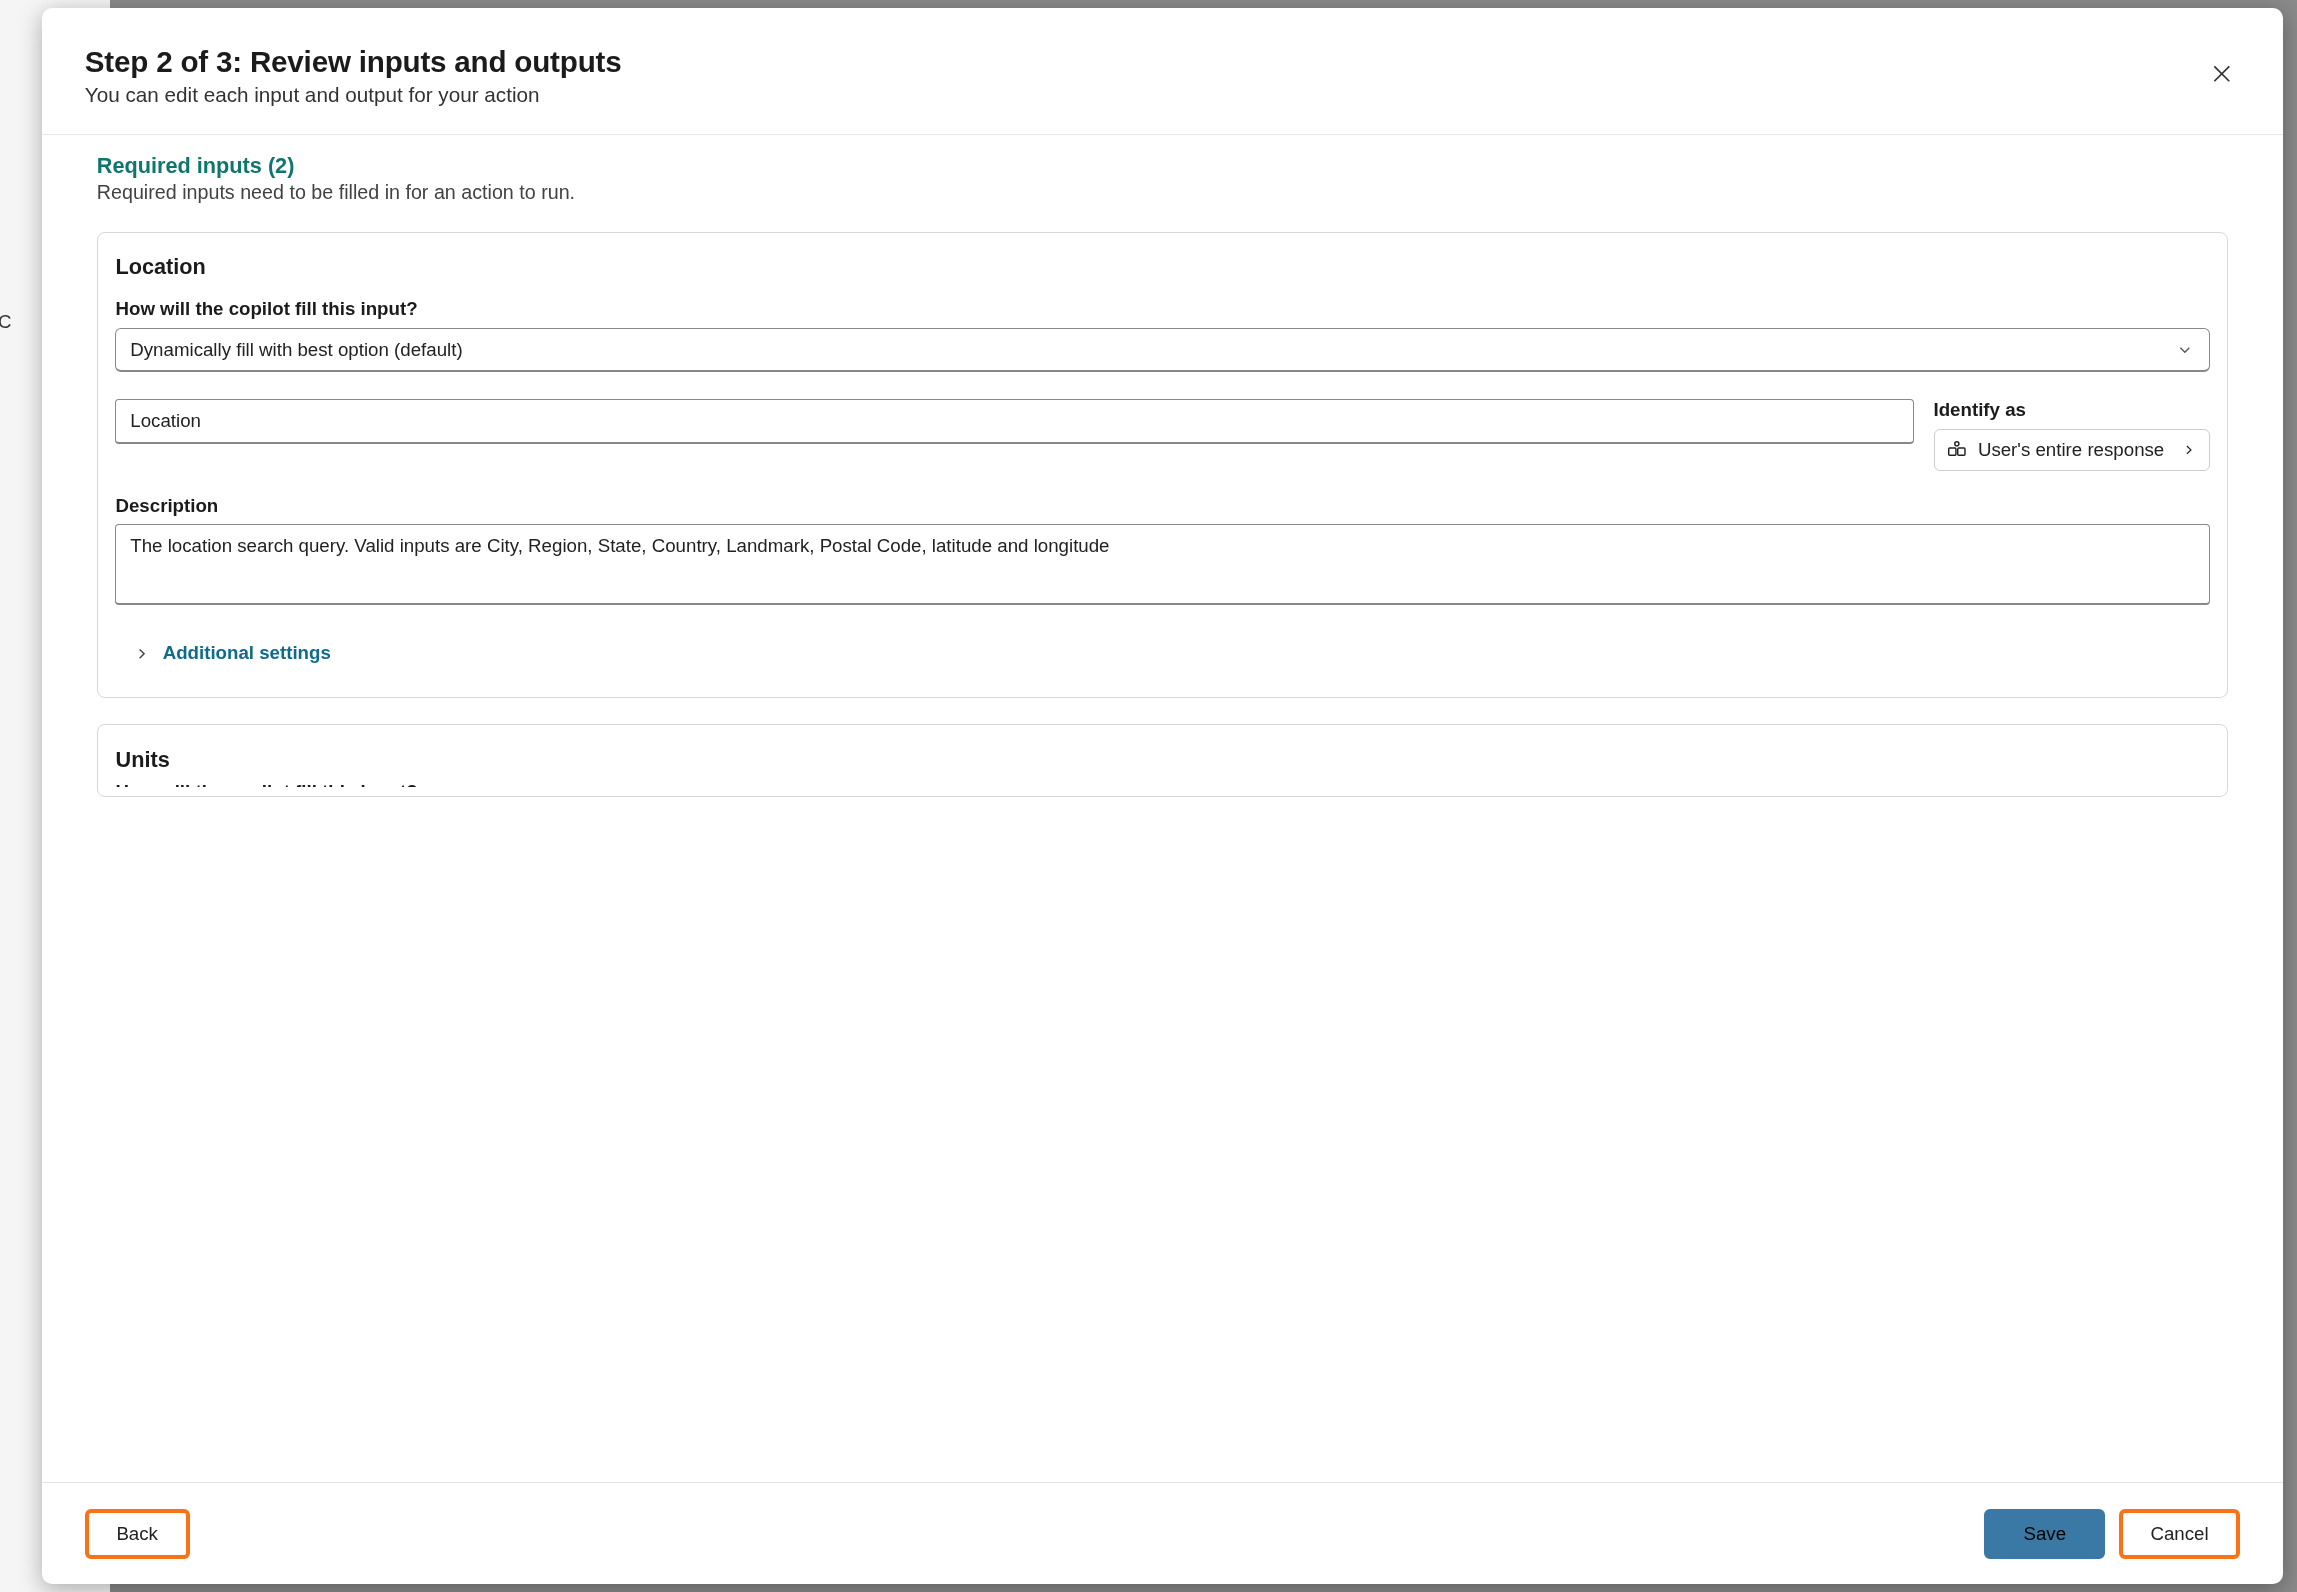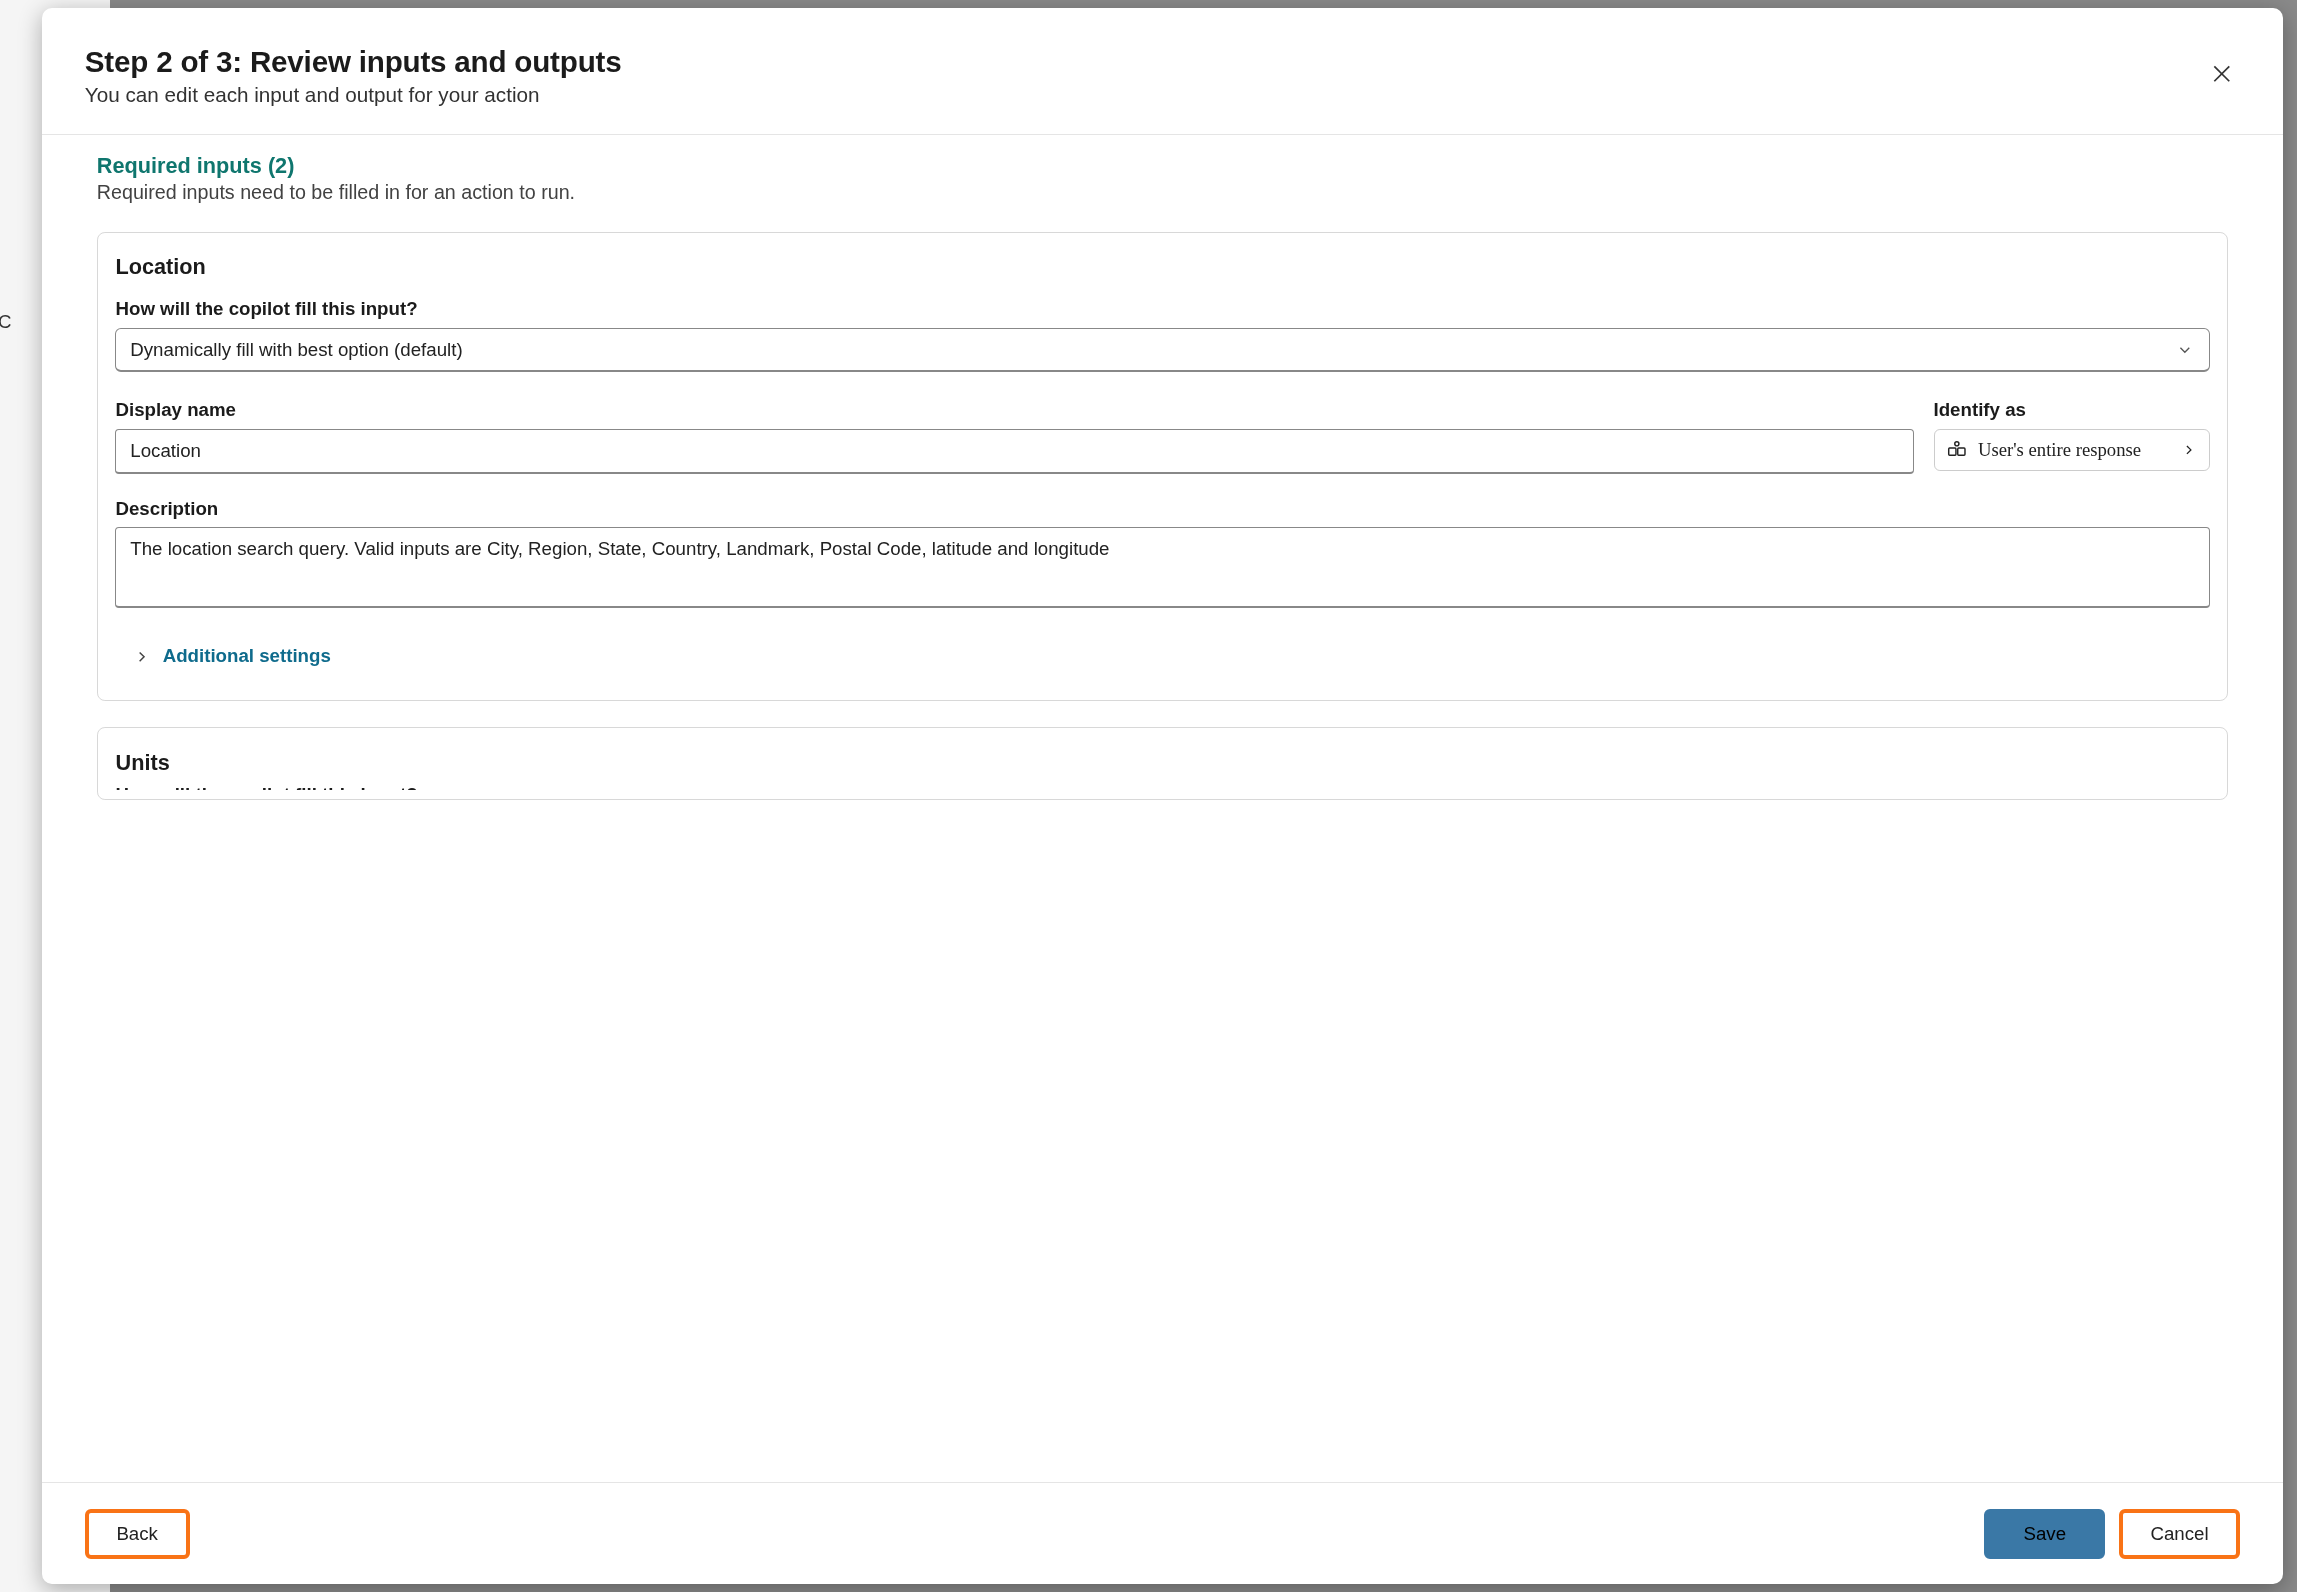--- a/index.html
+++ b/index.html
@@ -126,21 +126,21 @@
       border: 1px solid #ccc;
       border-radius: 5.9px;
       background: #fff;
       padding: 8.9px 11.8px;
       font-size: 18.7px;
       color: #222;
       display: flex;
       align-items: center;
       gap: 9.9px;
       cursor: pointer;
-      font-family: Liberation Serif, serif;
+      font-family: Liberation Sans, sans-serif;
     }
     .identify-btn .grow { flex:1; text-align:left; }
 
     .desc-block { margin-top: 23.6px; }
     .textarea { min-height: 81px; resize: none; }
 
     .additional {
       margin-top: 33px;
       display: flex;
       align-items: center;
@@ -248,21 +248,20 @@
               <option>Dynamically fill with best option (default)</option>
             </select>
             <svg class="chev" width="17.7" height="17.7" viewBox="0 0 24 24" fill="none" stroke="currentColor" stroke-width="1.8">
               <polyline points="6 9 12 15 18 9"></polyline>
             </svg>
           </div>
         </div>
 
         <div class="row">
           <div class="col-grow">
-            <label class="field-label">Display name</label>
             <input class="text-input" type="text" value="Location" style="">
           </div>
           <div class="col-fixed">
             <label class="field-label">Identify as</label>
             <button class="identify-btn">
               <svg width="21.7" height="21.7" viewBox="0 0 24 24" fill="none" stroke="currentColor" stroke-width="1.6">
                 <rect x="3" y="10" width="8" height="8" rx="1"></rect>
                 <rect x="13" y="10" width="8" height="8" rx="1"></rect>
                 <circle cx="12" cy="5.3" r="2.3"></circle>
               </svg>

